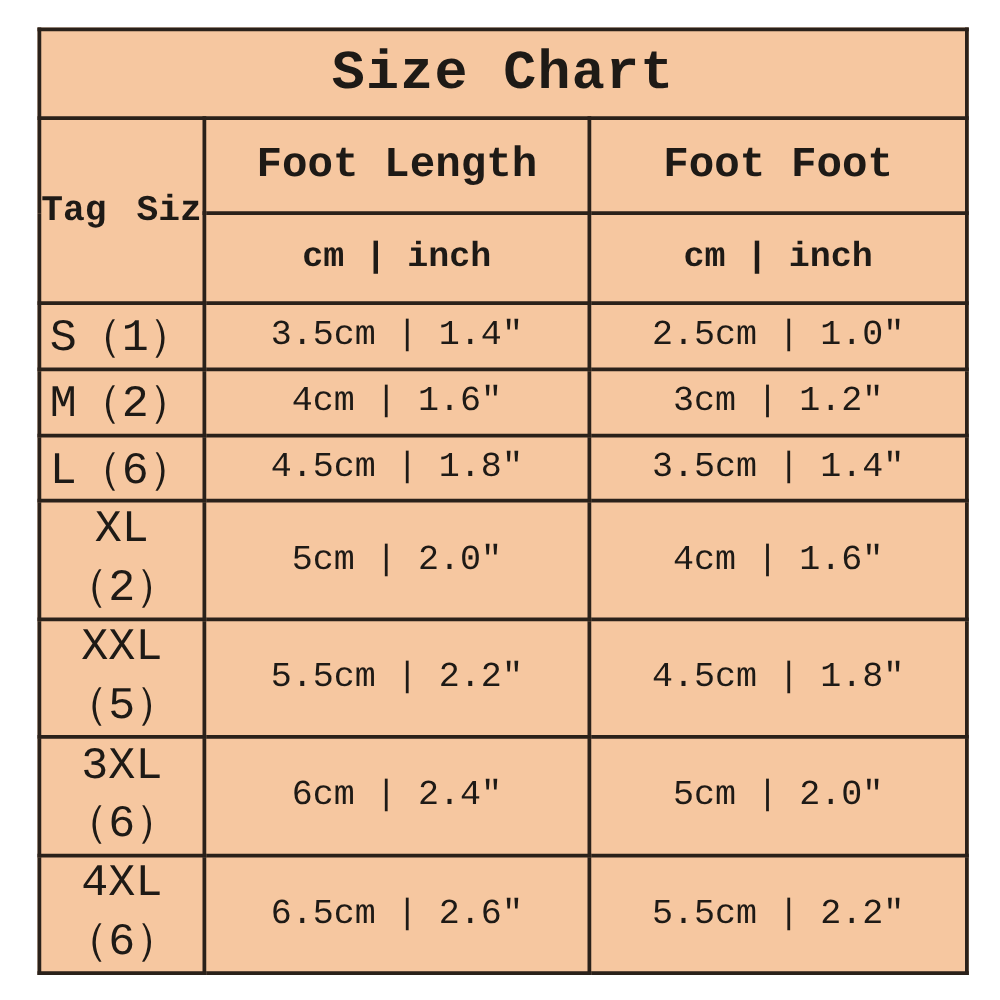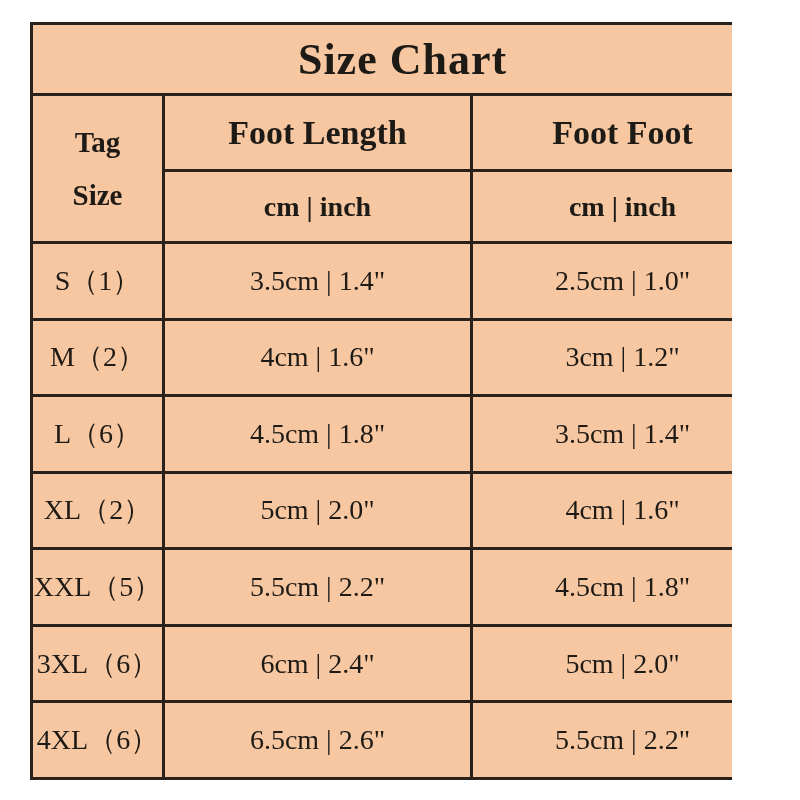--- a/index.html
+++ b/index.html
@@ -2,24 +2,24 @@
 <html><head>
 <meta charset="utf-8">
 <style>
   html, body {
     margin: 0;
     padding: 0;
     background: #ffffff;
   }
   .stage {
     position: relative;
-    width: 732px;
+    width: 800px;
     height: 800px;
     background: #ffffff;
-    font-family: Liberation Serif, serif;
+    font-family: Liberation Mono, monospace;
     color: #1e1a16;
     overflow: hidden;
   }
   table.size-chart {
     position: absolute;
     left: 30px;
     top: 22px;
     width: 742px;
     height: 758px;
     border-collapse: collapse;
@@ -46,35 +46,35 @@
     font-size: 44px;
     font-weight: bold;
     letter-spacing: 1px;
   }
   .tag-head-cell {
     font-size: 29px;
     font-weight: bold;
   }
   .tag-head-inner {
     display: flex;
-    flex-direction: column;
+    flex-direction: row;
     align-items: center;
     gap: 24px;
   }
   .tag-head-inner .line { line-height: 1; }
   .head-cell {
     font-size: 34px;
     font-weight: bold;
   }
   .unit-cell {
     font-size: 28px;
     font-weight: bold;
   }
   .tag-cell {
-    font-size: 28px;
+    font-size: 36px;
   }
   .data-cell {
     font-size: 28px;
   }
 </style>
 </head>
 <body>
 
 <div class="stage">
   <table class="size-chart">

